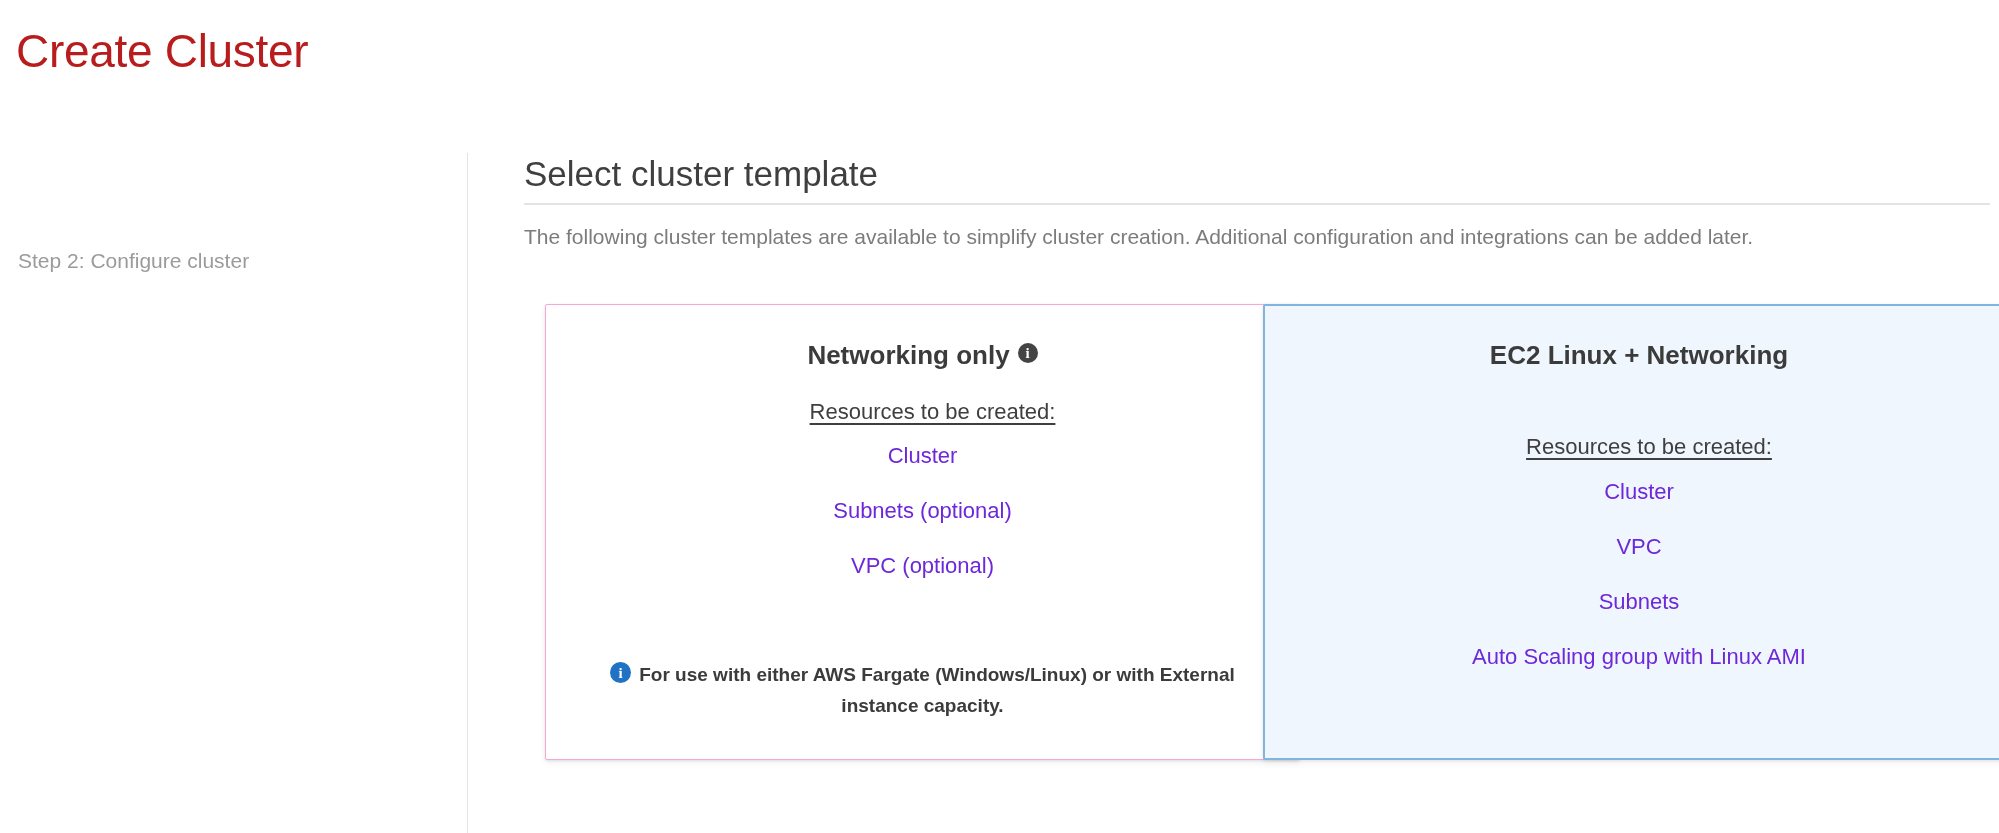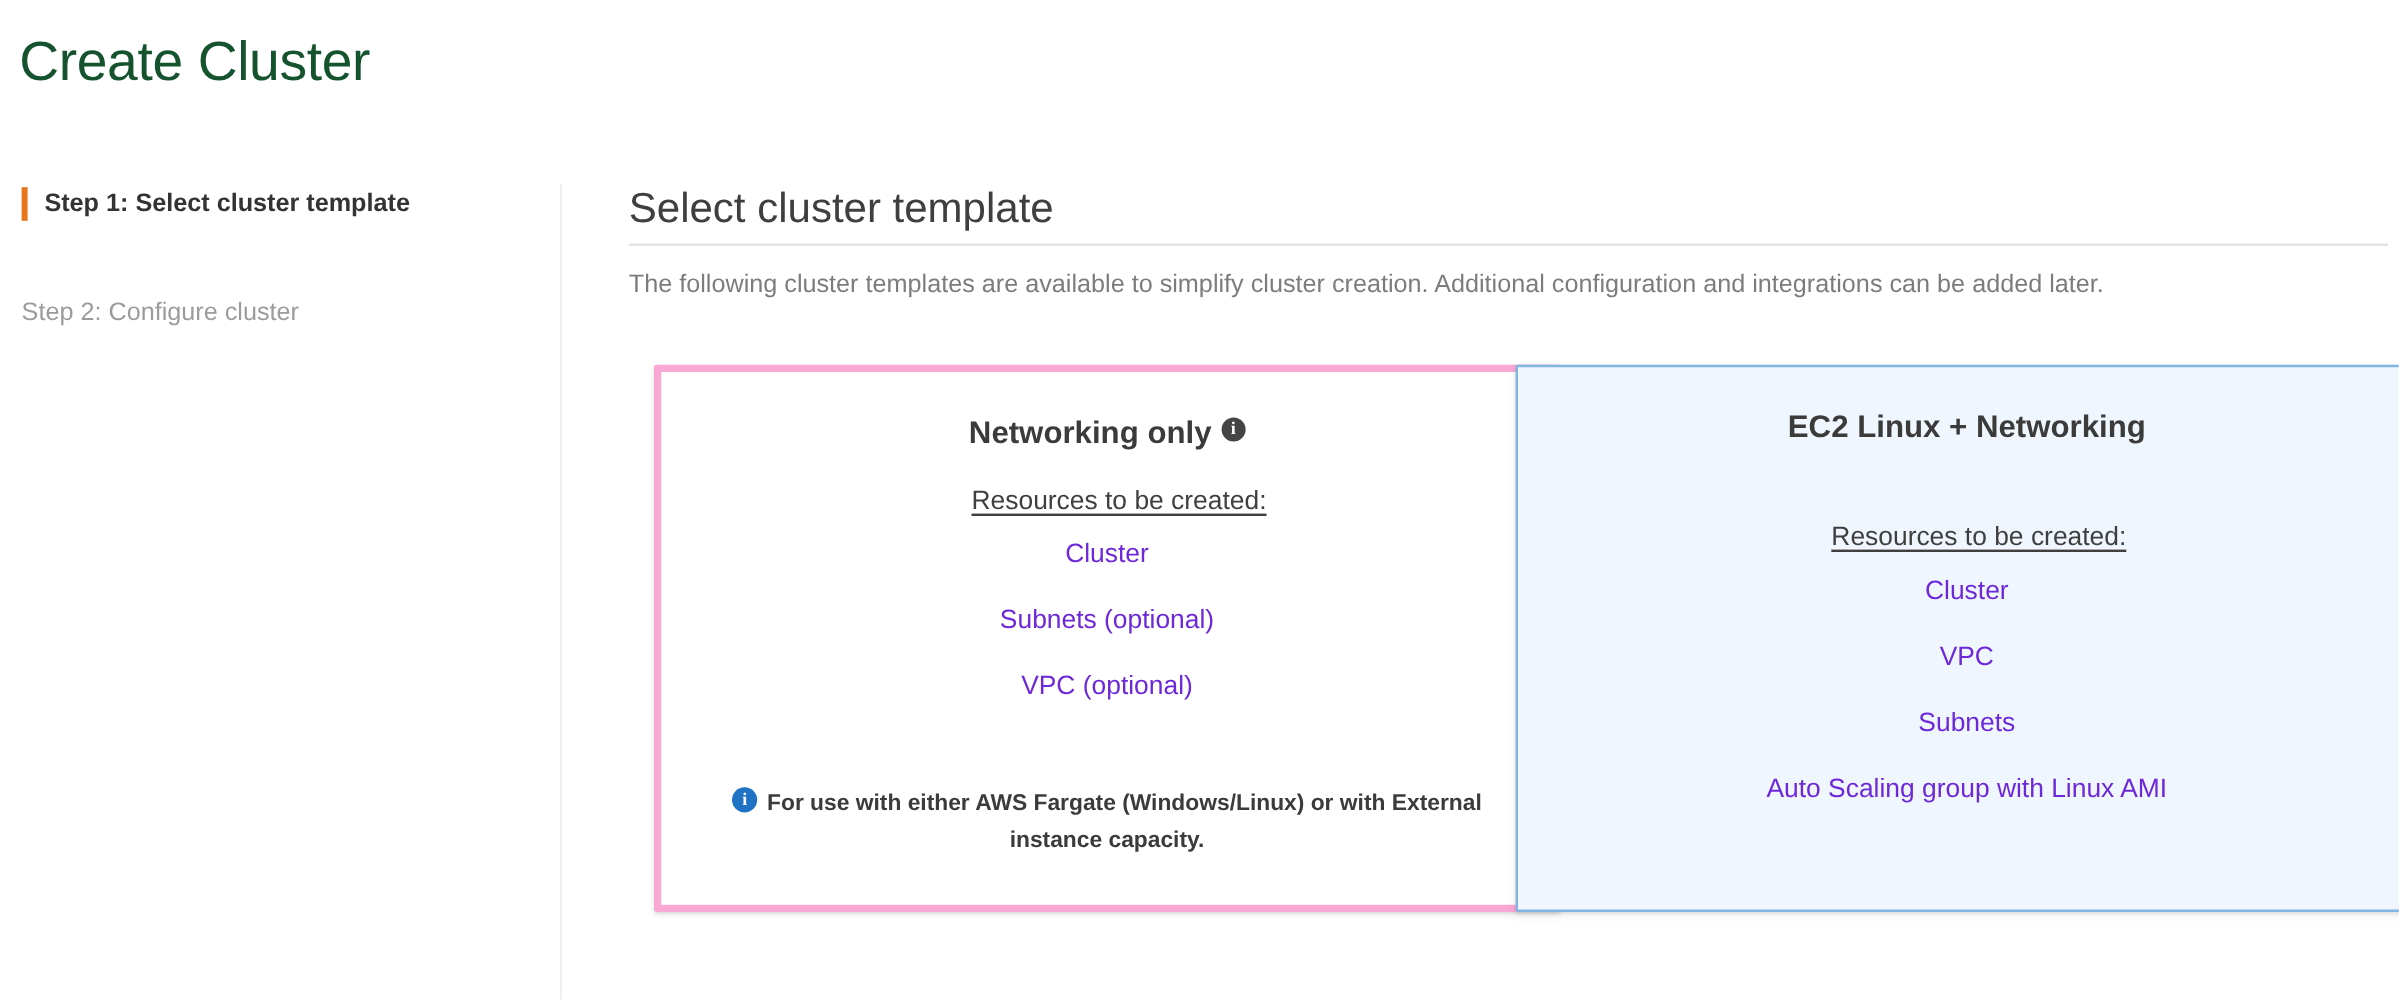--- a/index.html
+++ b/index.html
@@ -22,21 +22,21 @@
     background: #ffffff;
   }
 
   
   .page-title {
     position: absolute;
     left: 16px;
     top: 28px;
     font-size: 46px;
     font-weight: 400;
-    color: #14532d;
+    color: #b91c1c;
     letter-spacing: -0.3px;
     line-height: 1;
     white-space: nowrap;
   }
 
   
   .body-wrap {
     position: absolute;
     left: 0;
     top: 140px;
@@ -140,21 +140,21 @@
     width: 1400px;
     height: 460px;
   }
 
   .card {
     position: absolute;
     top: 0;
     width: 755px;
     height: 456px;
     background: #ffffff;
-    border: 6px solid #f9a8d4;
+    border: 1px solid #f9a8d4;
     border-radius: 2px;
     box-shadow: 0 1px 3px rgba(0,0,0,0.10), 0 3px 7px rgba(0,0,0,0.05);
     padding: 0;
   }
   .card-1 { left: 0; }
   .card-2 {
     left: 718px;
     width: 752px;
     background: #eff6fd;
     border: 2px solid #82b4e0;
@@ -264,24 +264,20 @@
 </head>
 <body>
 
 <div class="page">
 
   <div class="page-title">Create Cluster</div>
 
   <div class="body-wrap">
 
     <div class="steps">
-      <div class="step step-1">
-        <span class="step-marker"></span>
-        <span class="step-label">Step 1: Select cluster template</span>
-      </div>
       <div class="step step-2">
         <span class="step-marker blank"></span>
         <span class="step-label">Step 2: Configure cluster</span>
       </div>
       <div class="steps-divider"></div>
     </div>
 
     <div class="content">
 
       <div class="section-title">Select cluster template</div>

